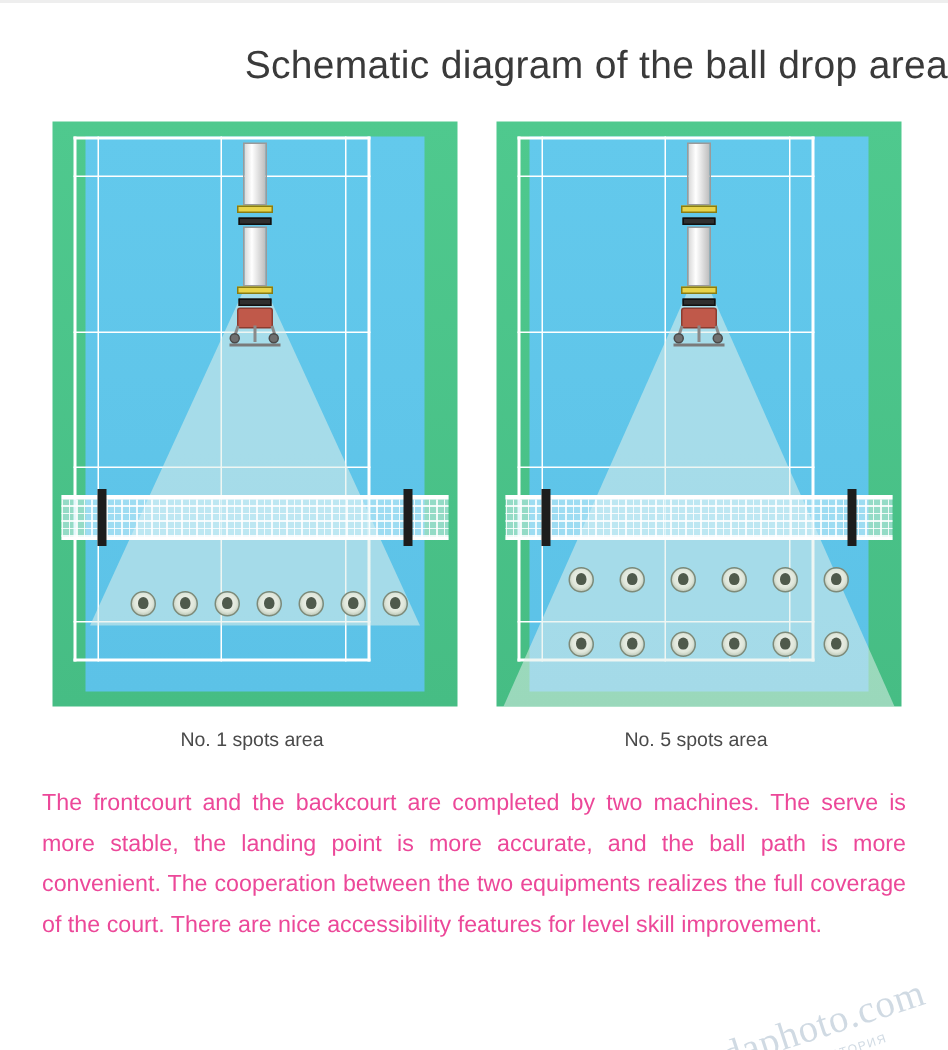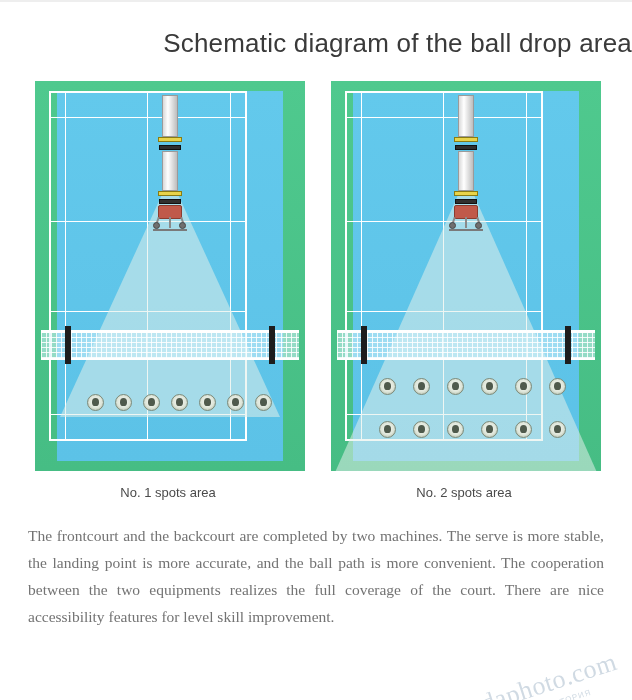--- a/index.html
+++ b/index.html
@@ -220,23 +220,23 @@
     font-size: 13px;
     color: #4a4a4a;
     margin-top: 14px;
     font-family: "Liberation Sans", sans-serif;
   }
 
   .paragraph {
     margin: 22px 28px 0 28px;
     font-size: 15.5px;
     line-height: 1.75;
-    color: #737373;
+    color: #ec4899;
     text-align: justify;
-    font-family: Liberation Serif, serif;
+    font-family: Liberation Sans, sans-serif;
   }
 
   .watermark {
     position: absolute;
     right: 8px;
     bottom: 14px;
     transform: rotate(-18deg);
     transform-origin: 100% 100%;
     pointer-events: none;
     user-select: none;
@@ -432,21 +432,21 @@
           </div>
         <div class="spot" style="left:184px; top:340px;">
             <div class="ring"></div>
             <div class="cork"></div>
           </div>
         <div class="spot" style="left:218px; top:340px;">
             <div class="ring"></div>
             <div class="cork"></div>
           </div>
       </div>
-      <div class="caption">No. 2 spots area</div>
+      <div class="caption">No. 5 spots area</div>
     </div>
 
   </div>
 
   <div class="paragraph">The frontcourt and the backcourt are completed by two machines. The serve is more stable, the landing point is more accurate, and the ball path is more convenient. The cooperation between the two equipments realizes the full coverage of the court. There are nice accessibility features for level skill improvement.</div>
 
   <div class="watermark">
     <div class="wm-main">Zondaphoto.com</div>
     <div class="wm-sub">СОЗДАЙ СВОЁ ИСТОРИЯ</div>
   </div>

